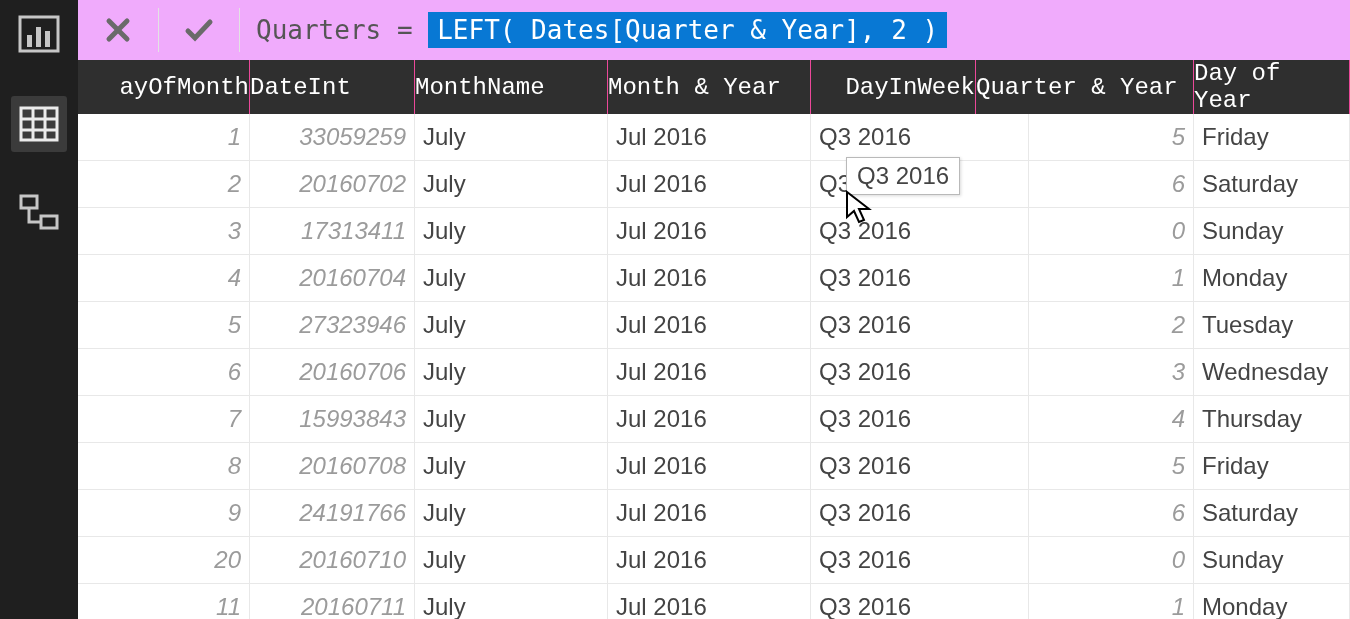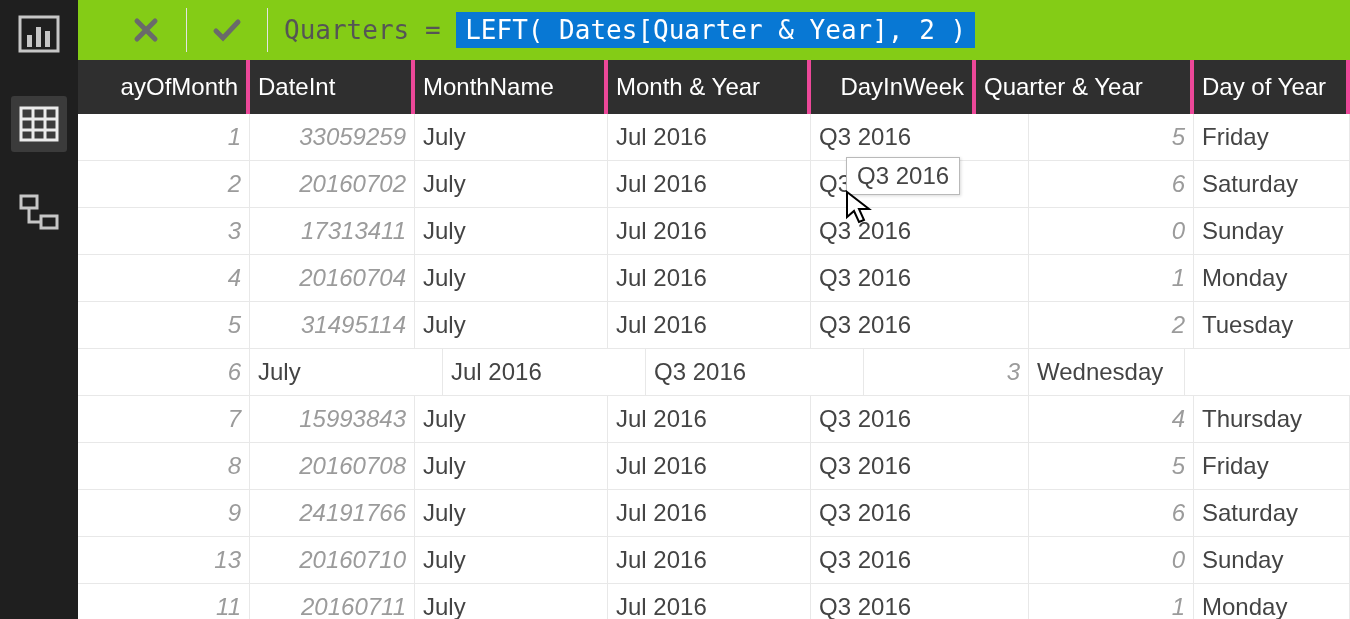--- a/index.html
+++ b/index.html
@@ -8,36 +8,36 @@
   
   .nav{position:absolute;left:0;top:0;width:78px;height:100%;
        background:#1f1f1f;display:flex;flex-direction:column;
        align-items:center;padding-top:6px;gap:34px;}
   .nav svg{opacity:.9}
   .nav .item{width:56px;height:56px;display:flex;align-items:center;
              justify-content:center;border-radius:3px;}
   .nav .item.active{background:#3b3b3b;}
   
   .formulabar{position:absolute;left:78px;top:0;right:0;height:60px;
-              background:#84cc16;border-bottom:6px solid #4d7c0f;
-              display:flex;align-items:center;padding-left:28px;}
+              background:#f0abfc;border-bottom:6px solid #4d7c0f;
+              display:flex;align-items:center;}
   .iconbtn{width:80px;height:60px;display:flex;align-items:center;
            justify-content:center;}
   .iconbtn svg{stroke:#6a6a6a;stroke-width:5;fill:none;stroke-linecap:round;}
   .sep{width:1px;height:44px;background:#e3e3e3;}
   .formula{flex:1;height:60px;display:flex;align-items:center;padding-left:16px;
            font-family:Consolas,monospace;font-size:26px;color:#555;}
   .formula .hl{background:#0878d4;color:#fff;border:3px solid #0878d4;
                padding:0 6px}
   
   .header{position:absolute;left:78px;top:60px;right:0;height:54px;
           background:#2f2f2f;color:#fff;display:flex;align-items:center;
           font-size:24px;}
-  .header .th{padding:0 8px;border-right:4px solid #ec4899;height:100%;
-              display:flex;align-items:center;box-sizing:border-box;}
+  .header .th{padding:0 0;border-right:1px solid #ec4899;height:100%;
+              display:flex;align-items:center;box-sizing:border-box;font-family:Liberation Mono, monospace;}
   .header .th.r{justify-content:flex-end;}
   
   .c0{width:172px}  
   .c1{width:165px}  
   .c2{width:193px}  
   .c3{width:203px}  
   .c4{width:218px}  
   .c5{width:165px}  
   .c6{width:156px}  
   
@@ -147,29 +147,30 @@
       <div class="td c0 num">4</div>
       <div class="td c1 num">20160704</div>
       <div class="td c2">July</div>
       <div class="td c3">Jul 2016</div>
       <div class="td c4">Q3 2016</div>
       <div class="td c5 num">1</div>
       <div class="td c6">Monday</div>
     </div>
     <div class="row">
       <div class="td c0 num">5</div>
-      <div class="td c1 num">31495114</div>
+      <div class="td c1 num">27323946</div>
       <div class="td c2">July</div>
       <div class="td c3">Jul 2016</div>
       <div class="td c4">Q3 2016</div>
       <div class="td c5 num">2</div>
       <div class="td c6">Tuesday</div>
     </div>
     <div class="row">
       <div class="td c0 num">6</div>
+      <div class="td c1 num">20160706</div>
       <div class="td c2">July</div>
       <div class="td c3">Jul 2016</div>
       <div class="td c4">Q3 2016</div>
       <div class="td c5 num">3</div>
       <div class="td c6">Wednesday</div>
     </div>
     <div class="row">
       <div class="td c0 num">7</div>
       <div class="td c1 num">15993843</div>
       <div class="td c2">July</div>
@@ -190,21 +191,21 @@
     <div class="row">
       <div class="td c0 num">9</div>
       <div class="td c1 num">24191766</div>
       <div class="td c2">July</div>
       <div class="td c3">Jul 2016</div>
       <div class="td c4">Q3 2016</div>
       <div class="td c5 num">6</div>
       <div class="td c6">Saturday</div>
     </div>
     <div class="row">
-      <div class="td c0 num">13</div>
+      <div class="td c0 num">20</div>
       <div class="td c1 num">20160710</div>
       <div class="td c2">July</div>
       <div class="td c3">Jul 2016</div>
       <div class="td c4">Q3 2016</div>
       <div class="td c5 num">0</div>
       <div class="td c6">Sunday</div>
     </div>
     <div class="row">
       <div class="td c0 num">11</div>
       <div class="td c1 num">20160711</div>

